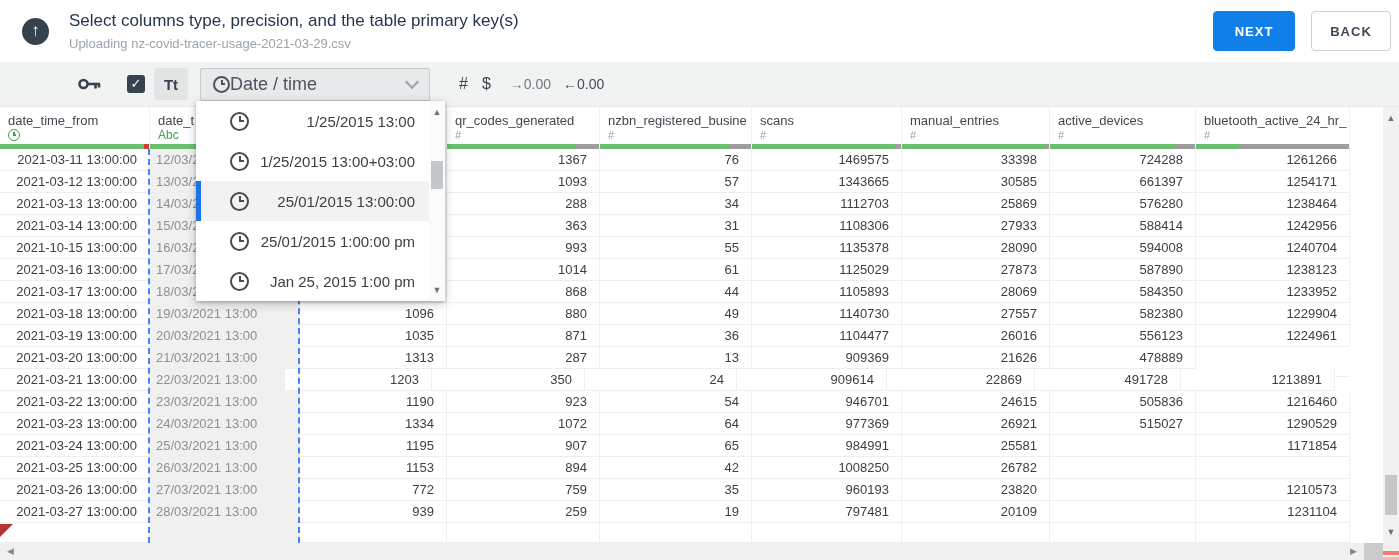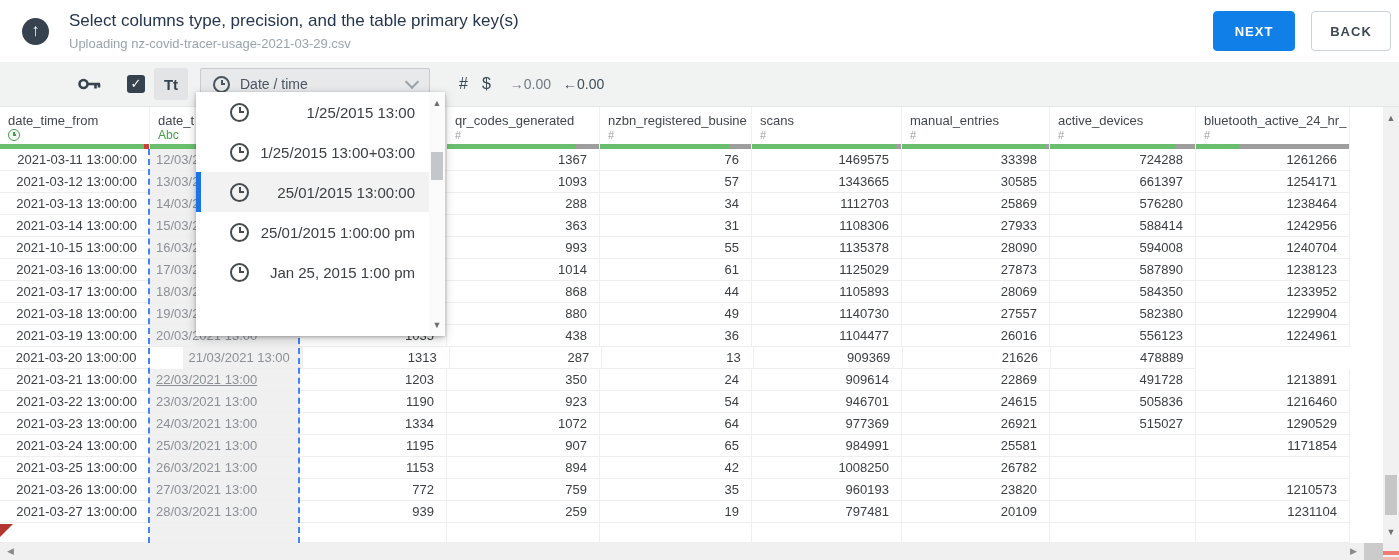--- a/index.html
+++ b/index.html
@@ -20,21 +20,21 @@
 
   
   .toolbar{height:45px;background:#f1f2f2;display:flex;align-items:center;border-bottom:1px solid #e4e6e7;box-sizing:border-box;}
   .keyicon{margin-left:78px;flex:0 0 auto;display:block;}
   .cb{width:18px;height:18px;background:#36424e;border-radius:3px;color:#fff;font-size:13px;line-height:18px;
       text-align:center;margin-left:25px;flex:0 0 auto;}
   .tt-btn{width:34px;height:32px;background:#e2e4e5;border-radius:3px;color:#36424e;font-weight:bold;font-size:15px;
       display:flex;align-items:center;justify-content:center;margin-left:9px;flex:0 0 auto;}
   .select{width:230px;height:33px;background:#e7e9ea;border:1px solid #c6cbce;border-radius:2px;display:flex;
       align-items:center;padding:0 12px;box-sizing:border-box;color:#4a5560;margin-left:12px;flex:0 0 auto;}
-  .select .val{font-size:14px;margin-left:10px;color:#4a5560;}
+  .select .val{font-size:18px;color:#4a5560;}
   .chev{width:8px;height:8px;border-right:2px solid #98a1a8;border-bottom:2px solid #98a1a8;
       transform:rotate(45deg);margin-left:auto;margin-top:-4px;}
   .tool-txt{color:#3a4754;font-size:16px;}
   .hash{margin-left:29px;}
   .dollar{margin-left:14px;}
   .dec{font-size:14px;color:#414d57;}
   .dec1{margin-left:19px;color:#6f7a84;}
   .dec2{margin-left:12px;}
 
   
@@ -68,21 +68,21 @@
   .grow.empty{height:20px;}
 
   .dash{position:absolute;width:0;border-left:2px dashed #4285f4;z-index:3;top:42px;height:394px;}
   #dashL{left:148px;}
   #dashR{left:298px;}
 
   .red-tri{position:absolute;left:0;top:417px;width:0;height:0;border-top:13px solid #b23530;
            border-right:13px solid transparent;z-index:4;}
 
   
-  .panel{position:absolute;left:196px;top:92px;width:249px;height:244px;background:#fff;z-index:10;
+  .panel{position:absolute;left:196px;top:101px;width:249px;height:200px;background:#fff;z-index:10;
          box-shadow:0 1px 3px rgba(0,0,0,.25),0 3px 10px rgba(0,0,0,.2);}
   .dd-list{position:absolute;left:0;top:0;right:16px;bottom:0;}
   .dd-item{height:40px;display:flex;align-items:center;padding-left:34px;padding-right:14px;box-sizing:border-box;}
   .dd-item.selected{background:#f2f2f2;border-left:5px solid #1a73e8;padding-left:29px;}
   .dd-label{margin-left:auto;font-size:15px;color:#3c4043;}
   .dd-scroll{position:absolute;right:0;top:0;width:16px;bottom:0;background:#fbfbfb;}
   .dd-thumb{position:absolute;left:2px;right:2px;top:60px;height:28px;background:#c4c7c9;}
   .sarrow{position:absolute;left:0;width:100%;text-align:center;font-size:9px;color:#707070;line-height:10px;}
 
   
@@ -282,41 +282,41 @@
         <div class="gcell right" style="width: 152px;">49</div>
         <div class="gcell right" style="width: 150px;">1140730</div>
         <div class="gcell right" style="width: 148px;">27557</div>
         <div class="gcell right" style="width: 146px;">582380</div>
         <div class="gcell right" style="width: 154px;">1229904</div>
       </div>
       <div class="grow">
         <div class="gcell right" style="width: 150px;">2021-03-19 13:00:00</div>
         <div class="gcell left col2" style="width: 150px;">20/03/2021 13:00</div>
         <div class="gcell right" style="width: 147px;">1035</div>
-        <div class="gcell right" style="width: 153px;">438</div>
+        <div class="gcell right" style="width: 153px;">871</div>
         <div class="gcell right" style="width: 152px;">36</div>
         <div class="gcell right" style="width: 150px;">1104477</div>
         <div class="gcell right" style="width: 148px;">26016</div>
         <div class="gcell right" style="width: 146px;">556123</div>
         <div class="gcell right" style="width: 154px;">1224961</div>
       </div>
       <div class="grow">
         <div class="gcell right" style="width: 150px;">2021-03-20 13:00:00</div>
-        <div class="gcell left col2" style="width: 121px; margin-left: 33px;">21/03/2021 13:00</div>
+        <div class="gcell left col2" style="width: 150px;">21/03/2021 13:00</div>
         <div class="gcell right" style="width: 147px;">1313</div>
         <div class="gcell right" style="width: 153px;">287</div>
         <div class="gcell right" style="width: 152px;">13</div>
         <div class="gcell right" style="width: 150px;">909369</div>
         <div class="gcell right" style="width: 148px;">21626</div>
         <div class="gcell right" style="width: 146px;">478889</div>
         <div class="gcell right" style="width: 154px; margin-top: 29px;">1209602</div>
       </div>
       <div class="grow">
         <div class="gcell right" style="width: 150px;">2021-03-21 13:00:00</div>
-        <div class="gcell left col2" style="width: 150px; text-decoration: underline;">22/03/2021 13:00</div>
+        <div class="gcell left col2" style="width: 135px;">22/03/2021 13:00</div>
         <div class="gcell right" style="width: 147px;">1203</div>
         <div class="gcell right" style="width: 153px;">350</div>
         <div class="gcell right" style="width: 152px;">24</div>
         <div class="gcell right" style="width: 150px;">909614</div>
         <div class="gcell right" style="width: 148px;">22869</div>
         <div class="gcell right" style="width: 146px;">491728</div>
         <div class="gcell right" style="width: 154px;">1213891</div>
       </div>
       <div class="grow">
         <div class="gcell right" style="width: 150px;">2021-03-22 13:00:00</div>

